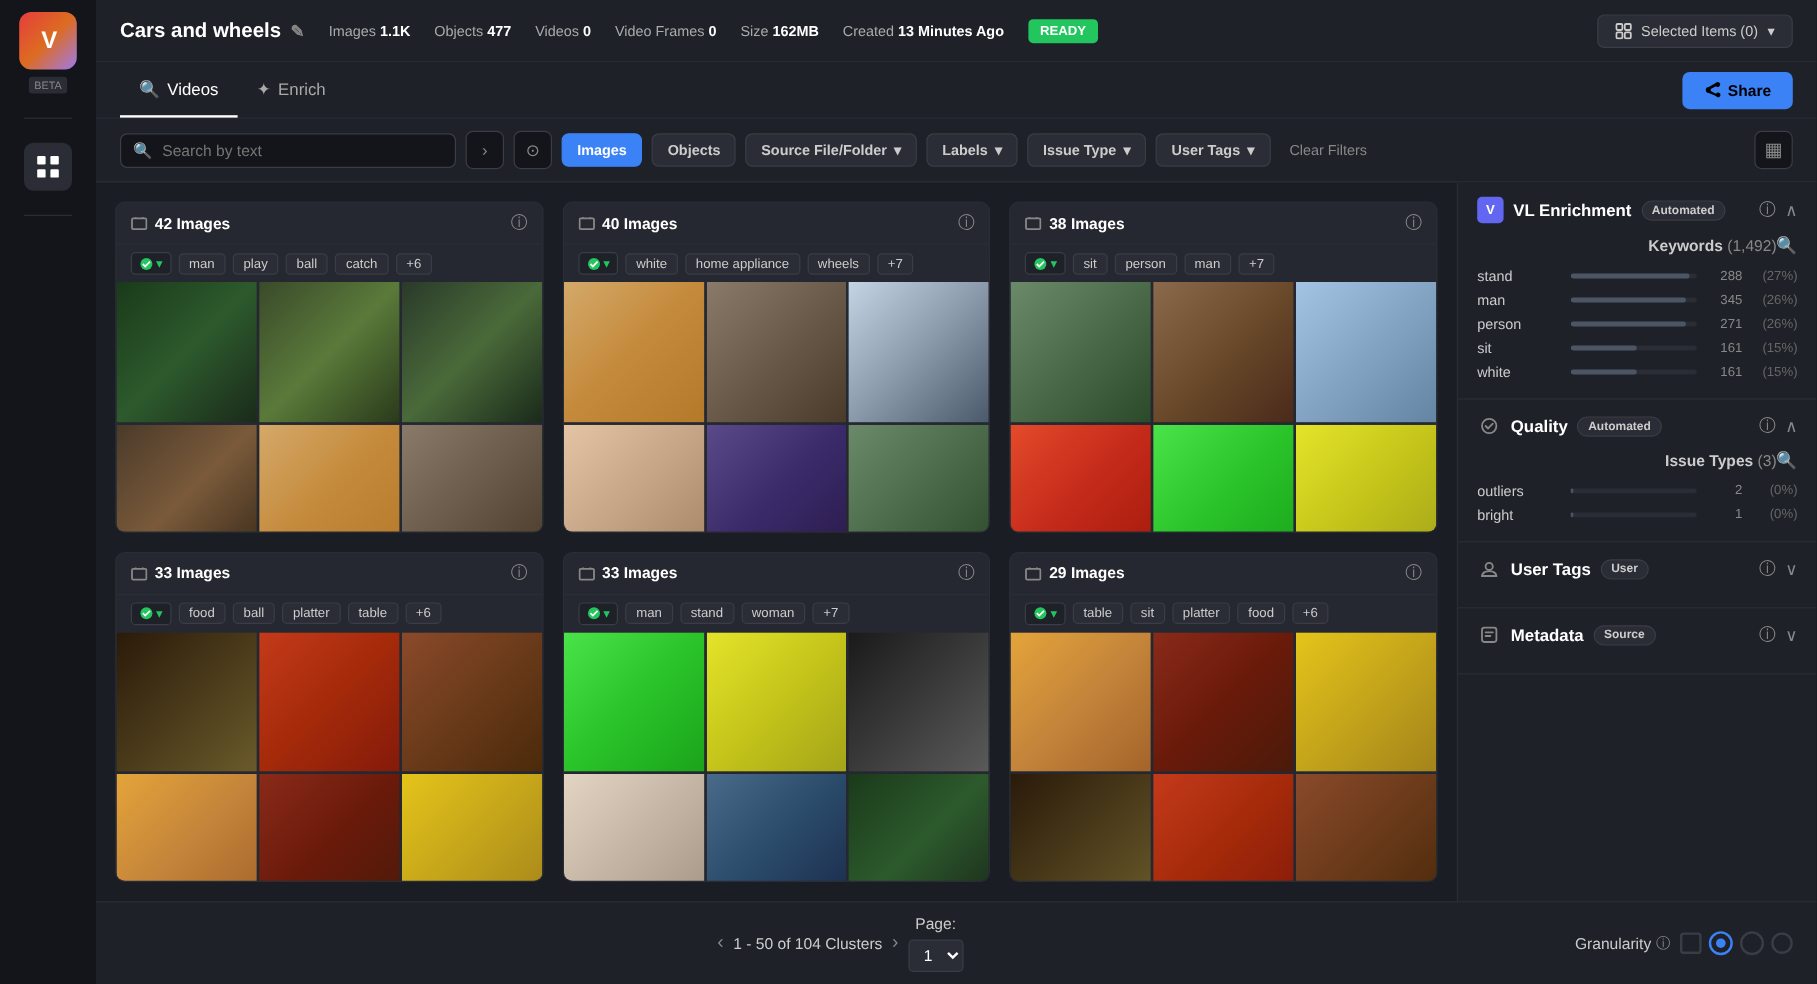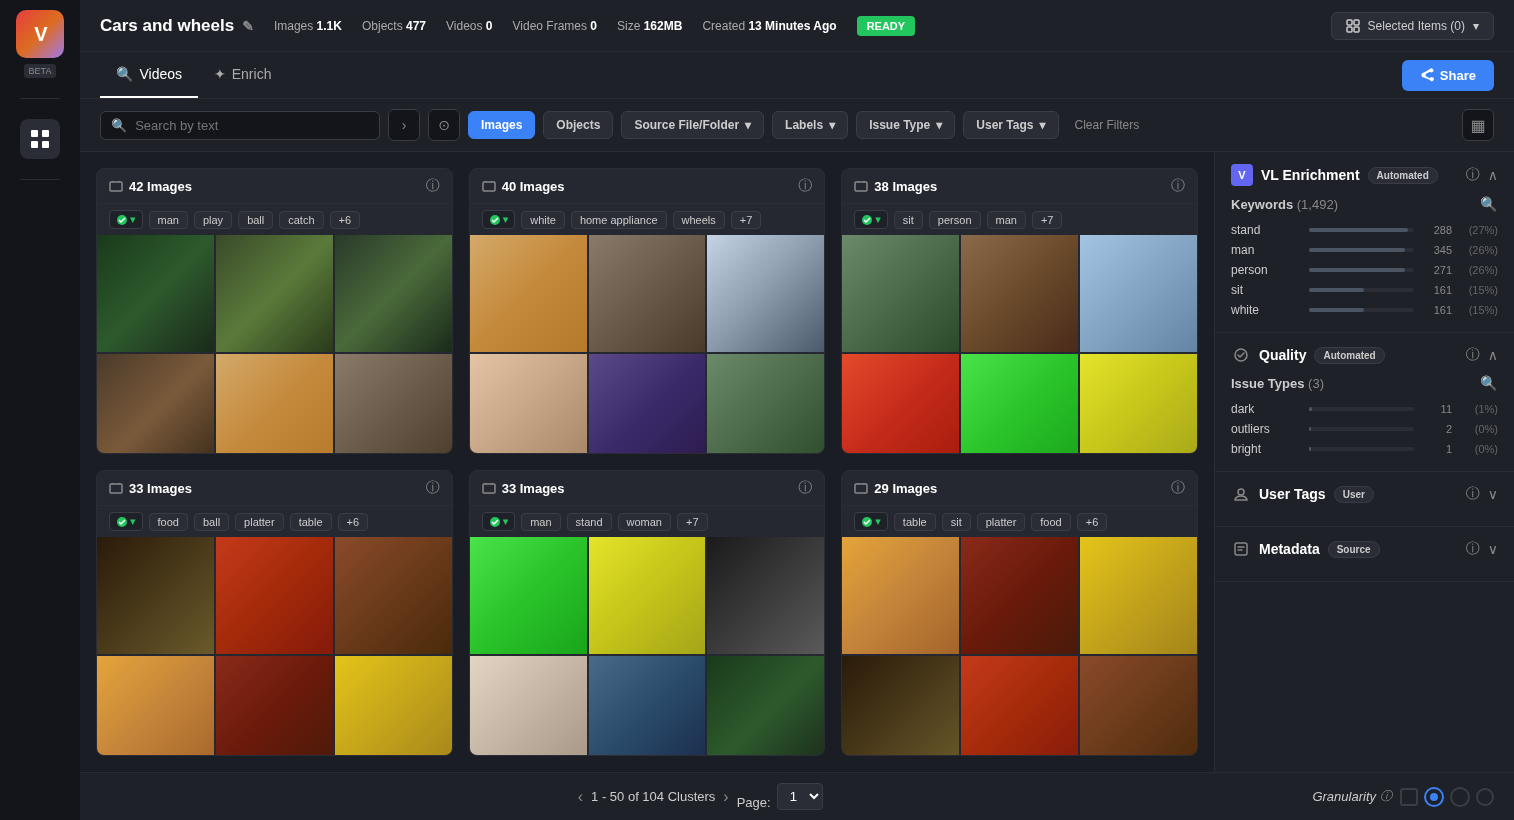--- a/index.html
+++ b/index.html
@@ -79,21 +79,21 @@
       flex-shrink: 0;
     }
     .nav-tab {
       padding: 14px 16px; font-size: 14px; cursor: pointer; color: #aaa;
       display: flex; align-items: center; gap: 6px;
       border-bottom: 2px solid transparent;
     }
     .nav-tab.active { color: #fff; border-bottom-color: #fff; }
     .nav-right { margin-left: auto; }
     .share-btn {
-      background: #3b82f6; color: #ffffff; border: none;
+      background: #3b82f6; color: #000000; border: none;
       padding: 8px 18px; border-radius: 6px; cursor: pointer; font-size: 13px; font-weight: 600;
       display: flex; align-items: center; gap: 6px;
     }
 
     
     #toolbar {
       background: #1e2128;
       padding: 10px 20px;
       display: flex;
       align-items: center;
@@ -248,26 +248,26 @@
       border-top: 1px solid #2a2d35;
       padding: 10px 20px;
       display: flex;
       align-items: center;
       gap: 12px;
       flex-shrink: 0;
     }
     .pagination { display: flex; align-items: center; gap: 8px; flex: 1; justify-content: center; }
     .page-arrow { color: #888; cursor: pointer; font-size: 16px; }
     .page-info { font-size: 13px; color: #ccc; }
-    .page-select-wrap { display: flex; align-items: flex-end; gap: 6px; font-size: 13px; color: #ccc; }
+    .page-select-wrap { display: flex; align-items: center; gap: 6px; font-size: 13px; color: #ccc; flex-direction: column; }
     .page-select {
       background: #2a2d35; border: 1px solid #3a3d45; color: #fff;
       padding: 4px 8px; border-radius: 4px; font-size: 13px; cursor: pointer;
     }
-    .granularity-section { display: flex; align-items: center; gap: 8px; margin-left: auto; font-style: italic; }
+    .granularity-section { display: flex; align-items: center; gap: 8px; margin-left: auto; }
     .granularity-label { font-size: 13px; color: #ccc; display: flex; align-items: center; gap: 4px; }
     .gran-icon { color: #888; font-size: 12px; cursor: pointer; }
     .gran-options { display: flex; align-items: center; gap: 6px; }
     .gran-option {
       width: 20px; height: 20px; border-radius: 50%; border: 2px solid #3a3d45;
       cursor: pointer; display: flex; align-items: center; justify-content: center;
     }
     .gran-option.active { border-color: #3b82f6; }
     .gran-inner { width: 8px; height: 8px; border-radius: 50%; background: #3b82f6; }
     .gran-option-sq {
@@ -295,21 +295,21 @@
     .img-block-17 { background: linear-gradient(135deg, #e4d4c4 0%, #c4b4a4 50%, #a49484 100%); }
     .img-block-18 { background: linear-gradient(135deg, #4a6a8a 0%, #2a4a6a 50%, #1a2a4a 100%); }
     .img-block-food1 { background: linear-gradient(135deg, #2a1a0a 0%, #4a3a1a 50%, #6a5a2a 100%); }
     .img-block-food2 { background: linear-gradient(135deg, #c43a1a 0%, #a42a0a 50%, #841a0a 100%); }
     .img-block-food3 { background: linear-gradient(135deg, #8a4a2a 0%, #6a3a1a 50%, #4a2a0a 100%); }
     .img-block-food4 { background: linear-gradient(135deg, #e4a43a 0%, #c4843a 50%, #a4642a 100%); }
     .img-block-food5 { background: linear-gradient(135deg, #8a2a1a 0%, #6a1a0a 50%, #4a1a0a 100%); }
     .img-block-food6 { background: linear-gradient(135deg, #e4c41a 0%, #c4a41a 50%, #a4841a 100%); }
 
     .section-header-row {
-      display: flex; align-items: center; justify-content: space-between; margin-bottom: 4px;
+      display: flex; align-items: center; justify-content: flex-end; margin-bottom: 4px;
     }
     .search-icon-sm { color: #888; font-size: 14px; cursor: pointer; }
   </style>
 </head>
 <body>
 
 <div id="sidebar">
   <div class="sidebar-logo">V</div>
   <div class="sidebar-beta">BETA</div>
   <div class="sidebar-divider"></div>
@@ -756,28 +756,20 @@
 
         <div class="section-header-row">
           <span style="font-size:13px; color:#ccc; font-weight:600;">
             <span>Issue Types</span>
             <span style="color:#888; font-weight:400;">(3)</span>
           </span>
           <span class="search-icon-sm">🔍</span>
         </div>
 
         <div id="issues-list" style="margin-top:8px;">
-        <div class="keyword-row">
-      <span class="keyword-label">dark</span>
-      <div class="keyword-bar-bg">
-        <div class="keyword-bar" style="width:3%"></div>
-      </div>
-      <span class="keyword-count-val">11</span>
-      <span class="keyword-pct">(1%)</span>
-    </div>
             <div class="keyword-row">
       <span class="keyword-label">outliers</span>
       <div class="keyword-bar-bg">
         <div class="keyword-bar" style="width:2%"></div>
       </div>
       <span class="keyword-count-val">2</span>
       <span class="keyword-pct">(0%)</span>
     </div>
             <div class="keyword-row">
       <span class="keyword-label">bright</span>

